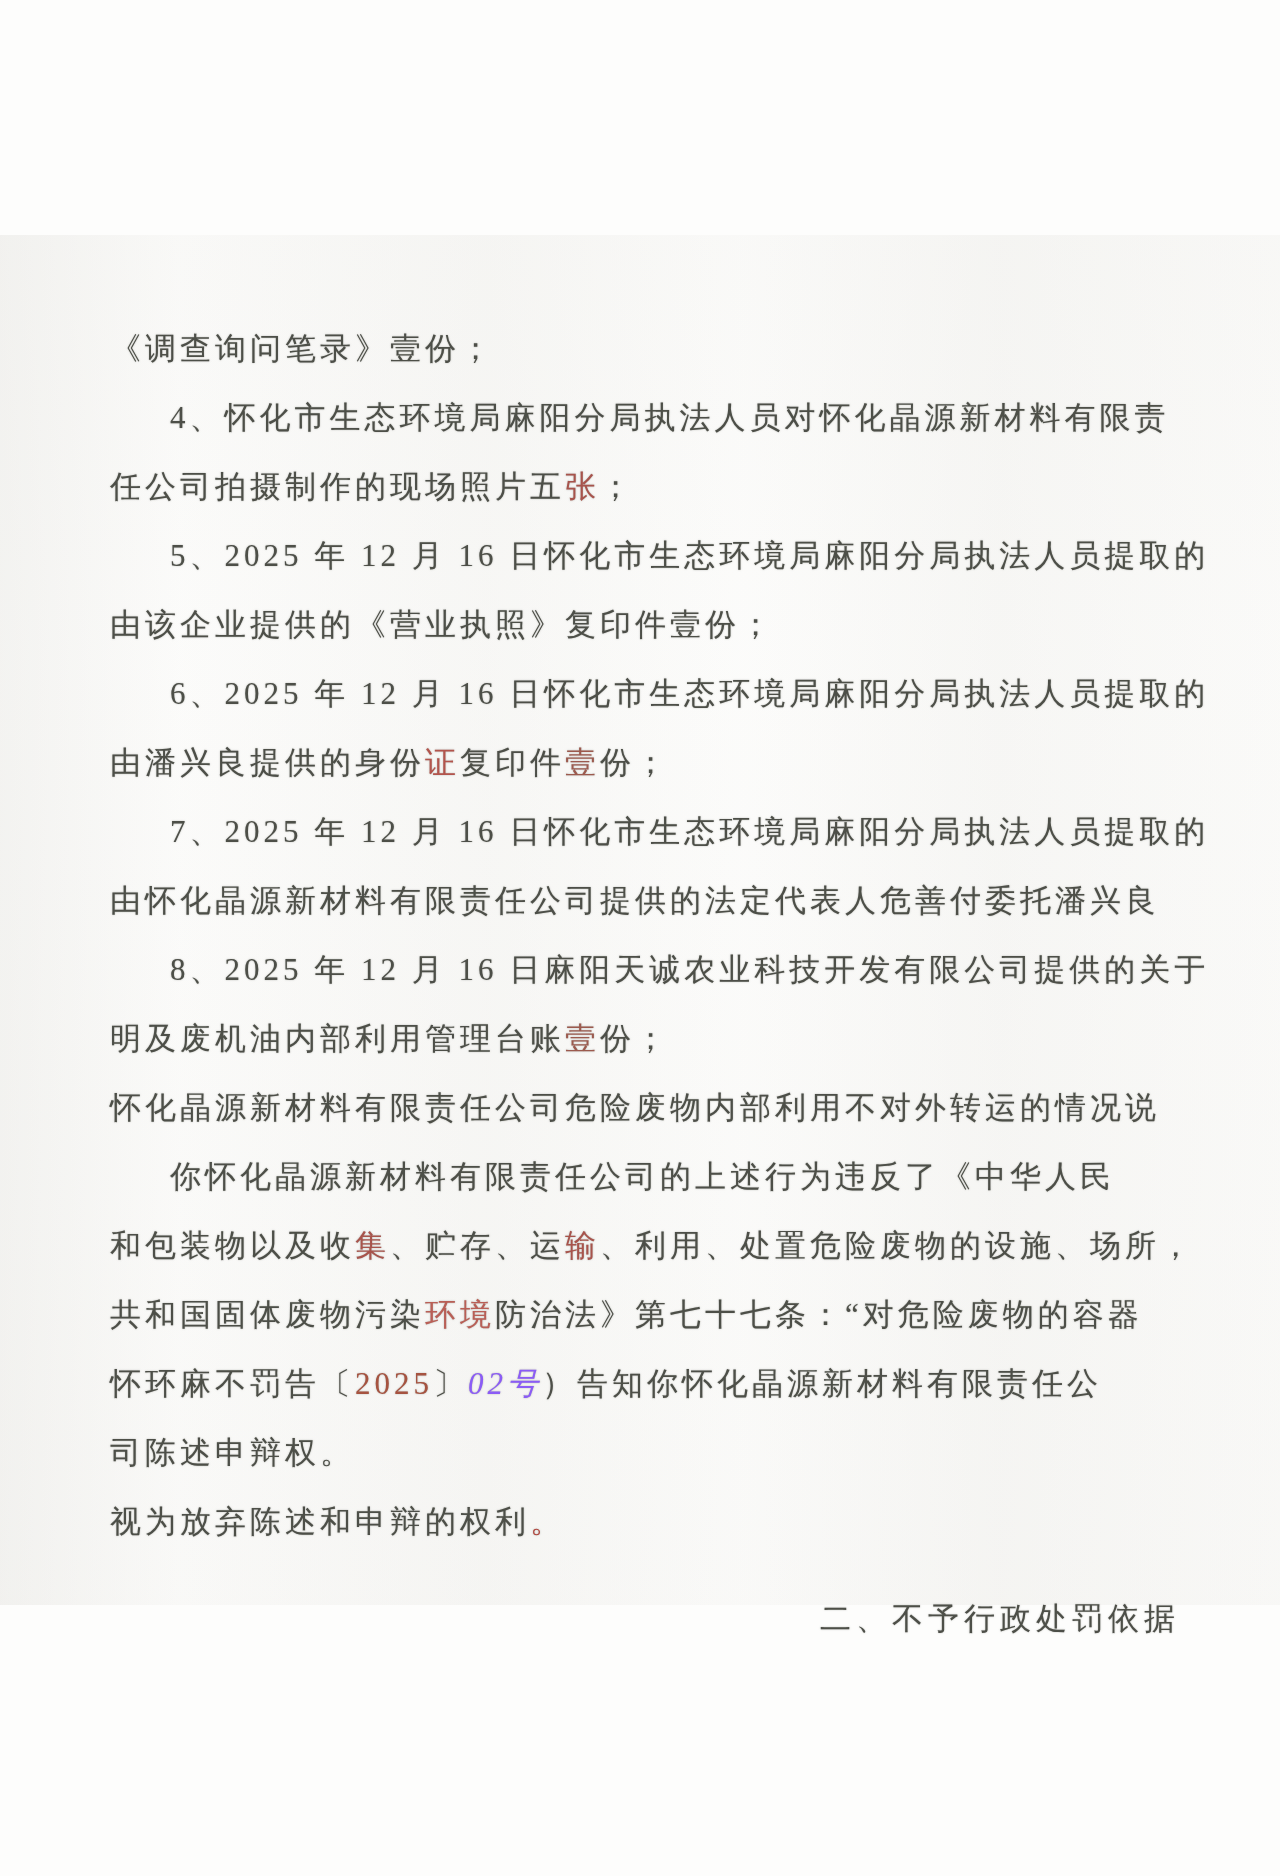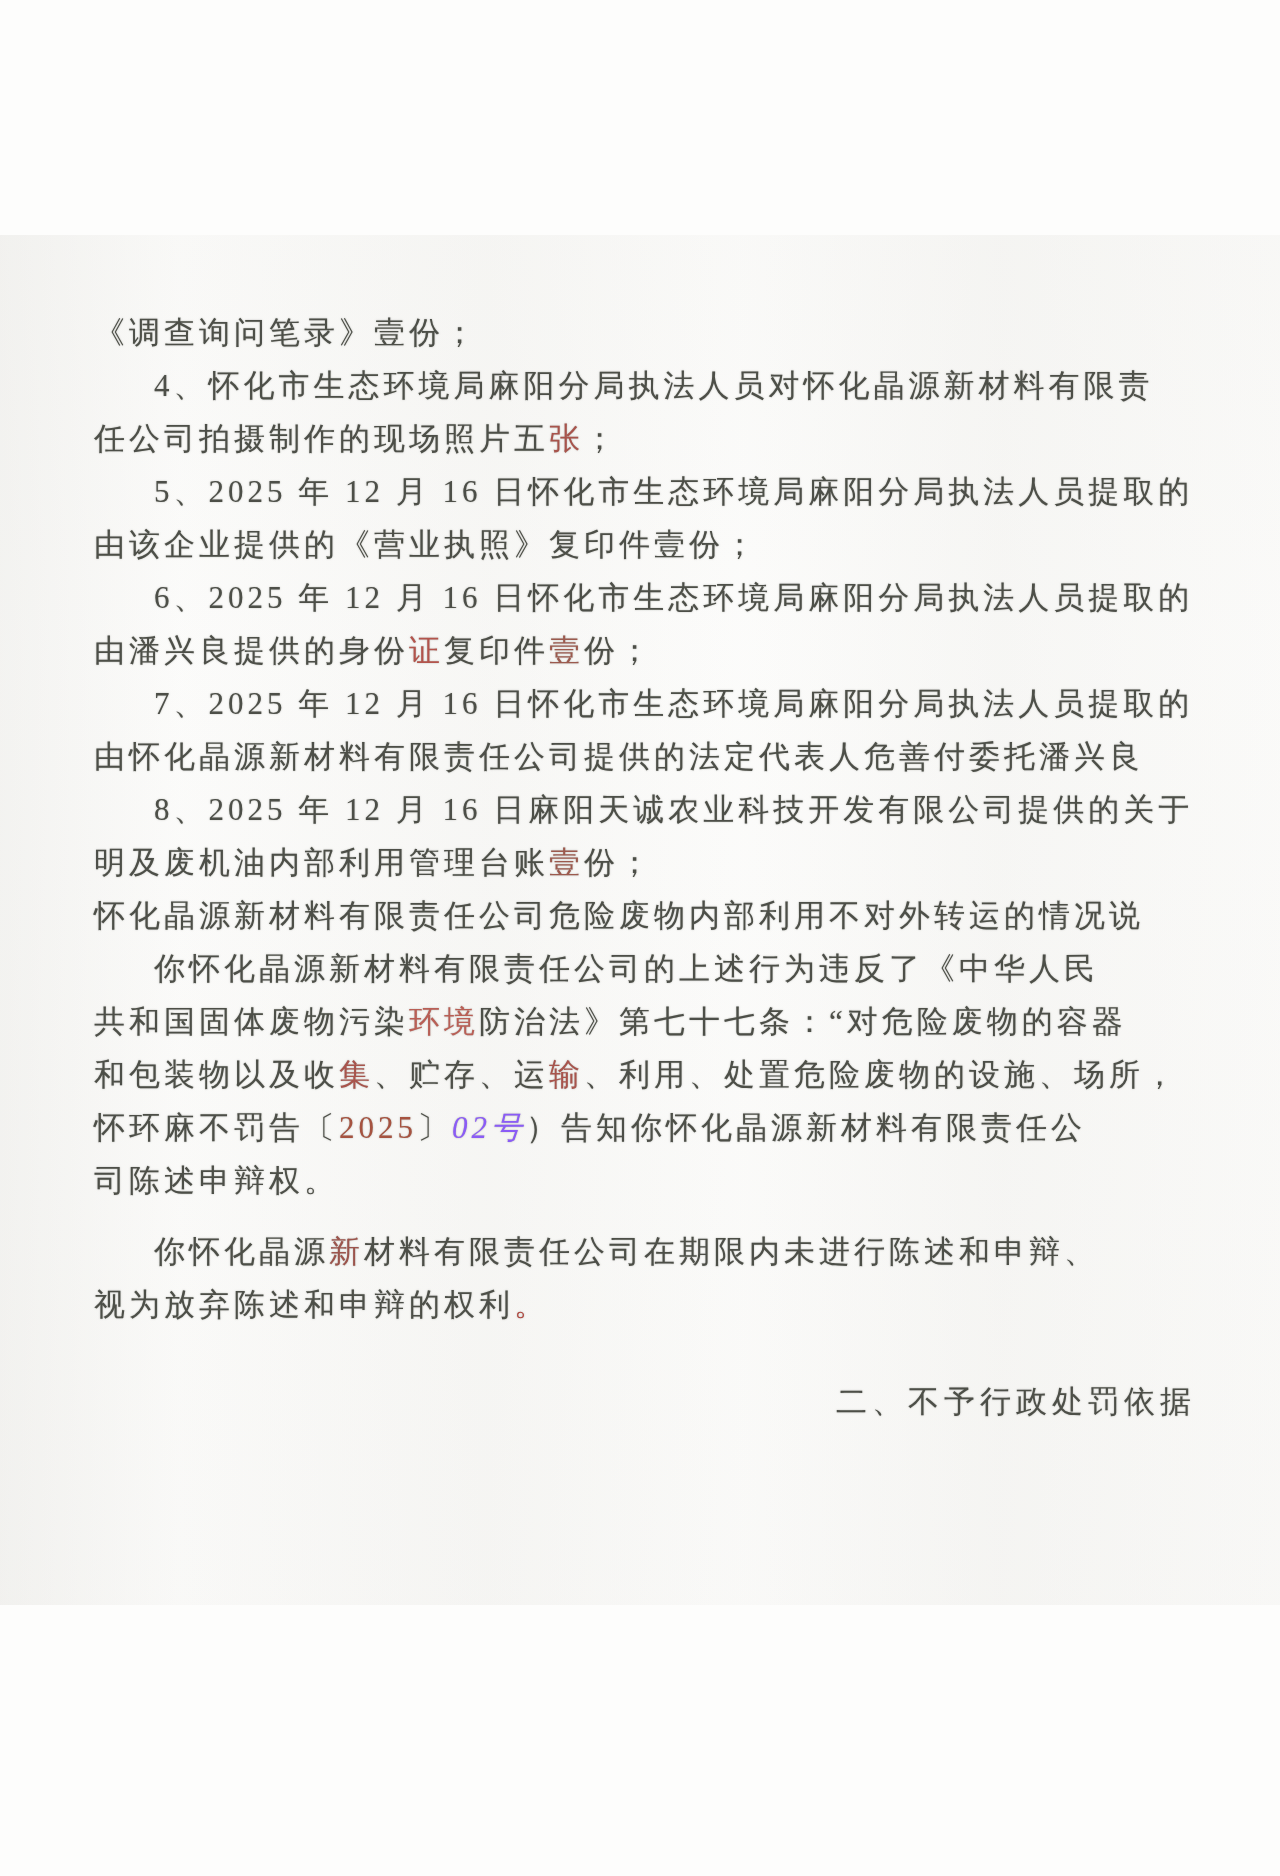--- a/index.html
+++ b/index.html
@@ -39,21 +39,21 @@
         rgba(235,234,230,0.18) 0%,
         rgba(246,245,242,0.06) 30%,
         rgba(233,232,228,0.16) 100%);
     pointer-events: none;
   }
   .doc {
     position: relative;
     padding: 306px 84px 0 94px;
   }
   .line {
-    margin: 0;
+    margin: 16px;
     font-size: 31px;
     line-height: 53px;
     letter-spacing: 4px;
     color: var(--ink, #4d4f48);
     text-shadow: 0 0 1.6px rgba(96, 98, 90, 0.5);
     white-space: nowrap;
   }
   .line.indent { text-indent: 60px; }
   .line.gap-md { margin-top: 18px; }
   .line.gap-lg { margin-top: 44px; }
@@ -71,21 +71,20 @@
       <p class="line indent"><span>5、2025 年 12 月 16 日怀化市生态环境局麻阳分局执法人员提取的</span></p>
       <p class="line"><span>由该企业提供的《营业执照》复印件壹份；</span></p>
       <p class="line indent"><span>6、2025 年 12 月 16 日怀化市生态环境局麻阳分局执法人员提取的</span></p>
       <p class="line"><span>由潘兴良提供的身份</span><span style="color: rgb(179, 84, 76);">证</span><span>复印件</span><span style="color: rgb(156, 90, 78);">壹</span><span>份；</span></p>
       <p class="line indent"><span>7、2025 年 12 月 16 日怀化市生态环境局麻阳分局执法人员提取的</span></p>
       <p class="line"><span>由怀化晶源新材料有限责任公司提供的法定代表人危善付委托潘兴良</span></p>
       <p class="line indent"><span>8、2025 年 12 月 16 日麻阳天诚农业科技开发有限公司提供的关于</span></p>
       <p class="line"><span>明及废机油内部利用管理台账</span><span style="color: rgb(156, 90, 78);">壹</span><span>份；</span></p>
       <p class="line"><span>怀化晶源新材料有限责任公司危险废物内部利用不对外转运的情况说</span></p>
       <p class="line indent"><span>你怀化晶源新材料有限责任公司的上述行为违反了《中华人民</span></p>
+      <p class="line"><span>和包装物以及收</span><span style="color: rgb(168, 84, 76);">集</span><span>、贮存、运</span><span style="color: rgb(168, 84, 76);">输</span><span>、利用、处置危险废物的设施、场所，</span></p>
       <p class="line"><span>共和国固体废物污染</span><span style="color: rgb(185, 95, 86);">环境</span><span>防治法》第七十七条：“对危险废物的容器</span></p>
-      <p class="line"><span>和包装物以及收</span><span style="color: rgb(168, 84, 76);">集</span><span>、贮存、运</span><span style="color: rgb(168, 84, 76);">输</span><span>、利用、处置危险废物的设施、场所，</span></p>
       <p class="line"><span>怀环麻不罚告〔</span><span style="color: rgb(166, 83, 64);">2025</span><span>〕</span><span style="color: #8b5cf6; font-style: italic;">02号</span><span>）告知你怀化晶源新材料有限责任公</span></p>
       <p class="line"><span>司陈述申辩权。</span></p>
-      <p class="line indent gap-md"><span>你怀化晶源</span><span style="color: rgb(156, 84, 76);">新</span><span>材料有限责任公司在期限内未进行陈述和申辩、</span></p>
       <p class="line"><span>视为放弃陈述和申辩的权利</span><span style="color: rgb(176, 68, 60);">。</span></p>
       <p class="line indent gap-lg heading"><span>二、不予行政处罚依据</span></p>
     </main>
 </div>
 
 </body></html>

